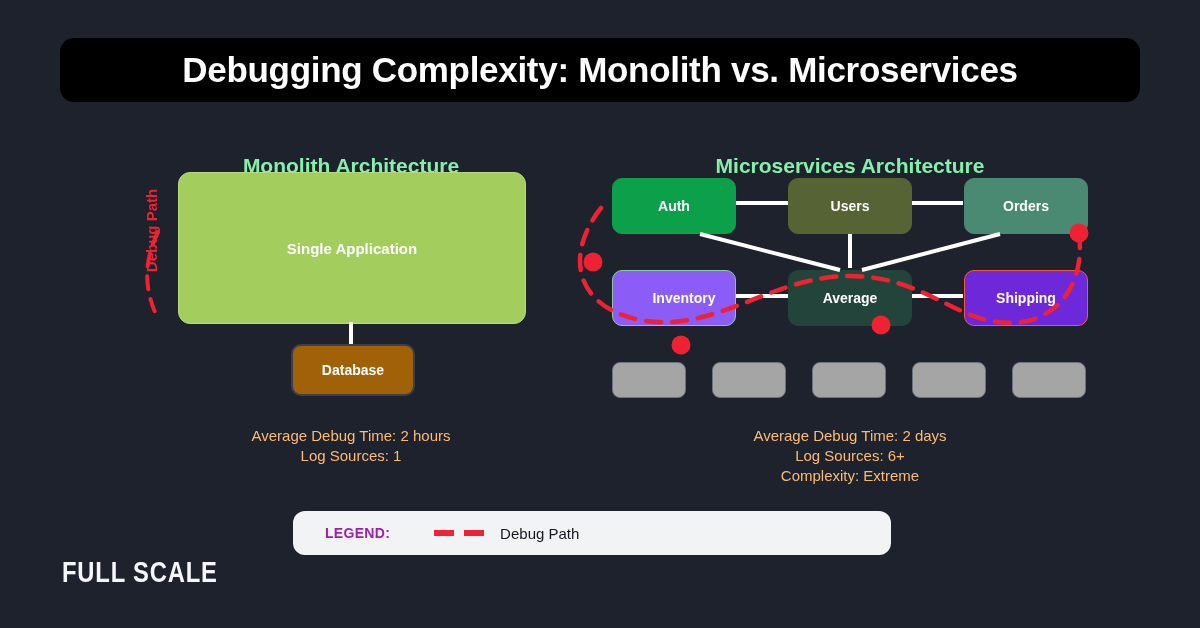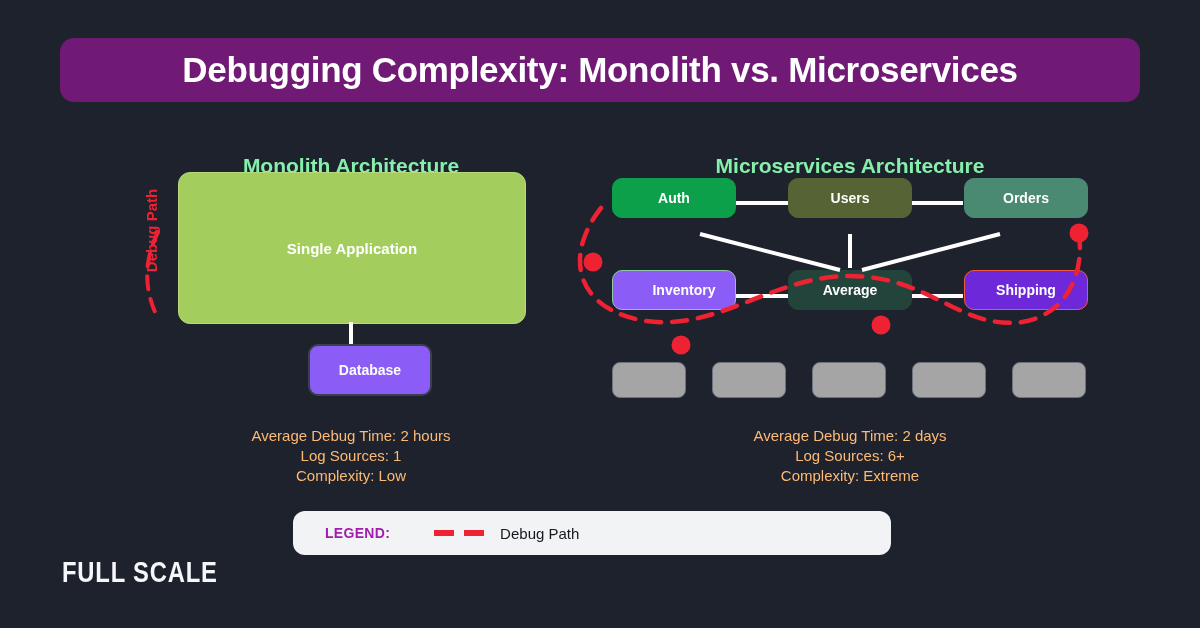--- a/index.html
+++ b/index.html
@@ -8,21 +8,21 @@
     background:#1e222c;
     font-family:"Liberation Sans", sans-serif;
     overflow:hidden;
     position:relative;
   }
   .stage{position:relative;width:1200px;height:628px;}
 
   
   .title-banner{
     position:absolute;left:60px;top:38px;width:1080px;height:64px;
-    background:#701a75;border-radius:14px;
+    background:#000000;border-radius:14px;
     display:flex;align-items:center;justify-content:center;
   }
   .title-banner .txt{
     color:#ffffff;font-size:35px;font-weight:bold;letter-spacing:-0.3px;
     white-space:nowrap;
   }
 
   
   .col-heading{
     position:absolute;color:#86efac;font-size:21px;font-weight:bold;
@@ -37,35 +37,35 @@
     background:#a3ce5e;border:1px solid #b6d97c;border-radius:12px;
     display:flex;align-items:center;justify-content:center;
   }
   .mono-app .lbl{color:#ffffff;font-size:15px;font-weight:bold;}
 
   .mono-link{
     position:absolute;left:349px;top:322px;width:4px;height:24px;background:#ffffff;
   }
   .mono-db{
     position:absolute;left:291px;top:344px;width:120px;height:48px;
-    background:#8b5cf6;border:2px solid #3a4050;border-radius:10px;
-    display:flex;align-items:center;justify-content:center;margin-left:17px;
+    background:#a16207;border:2px solid #3a4050;border-radius:10px;
+    display:flex;align-items:center;justify-content:center;
   }
   .mono-db .lbl{color:#ffffff;font-size:14px;font-weight:bold;}
 
   .debug-label{
     position:absolute;left:96px;top:222px;width:110px;
     color:#ee2233;font-size:15px;font-weight:bold;
     transform:rotate(-90deg);transform-origin:center center;
     text-align:center;white-space:nowrap;
   }
 
   
   .svc{
-    position:absolute;width:124px;height:40px;border-radius:10px;
+    position:absolute;width:124px;height:56px;border-radius:10px;
     display:flex;align-items:center;justify-content:center;
     box-sizing:border-box;
   }
   .svc .lbl{color:#ffffff;font-size:14px;font-weight:bold;}
   .ghost{
     position:absolute;width:74px;height:36px;border-radius:8px;
     background:#a5a5a5;border:1px solid #6c7280;box-sizing:border-box;
   }
 
   
@@ -170,21 +170,20 @@
       <circle cx="593" cy="262" r="9.5"></circle>
       <circle cx="681" cy="345" r="9.5"></circle>
       <circle cx="881" cy="325" r="9.5"></circle>
       <circle cx="1079" cy="233" r="9.5"></circle>
     </g>
   </svg>
 
   <div class="stats" id="mono-stats">
     <div>Average Debug Time: 2 hours</div>
     <div>Log Sources: 1</div>
-    <div>Complexity: Low</div>
   </div>
   <div class="stats" id="micro-stats">
     <div>Average Debug Time: 2 days</div>
     <div>Log Sources: 6+</div>
     <div>Complexity: Extreme</div>
   </div>
 
   <div class="legend">
     <span class="legend-title">LEGEND:</span>
     <span class="legend-item">

